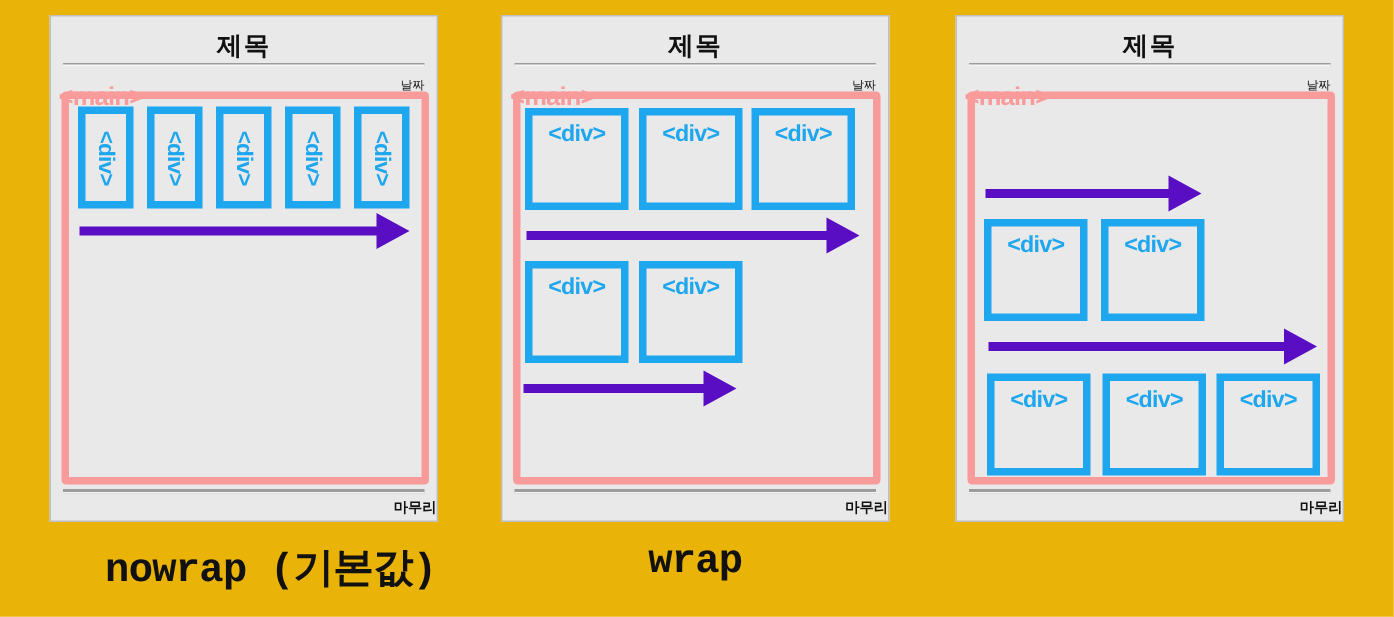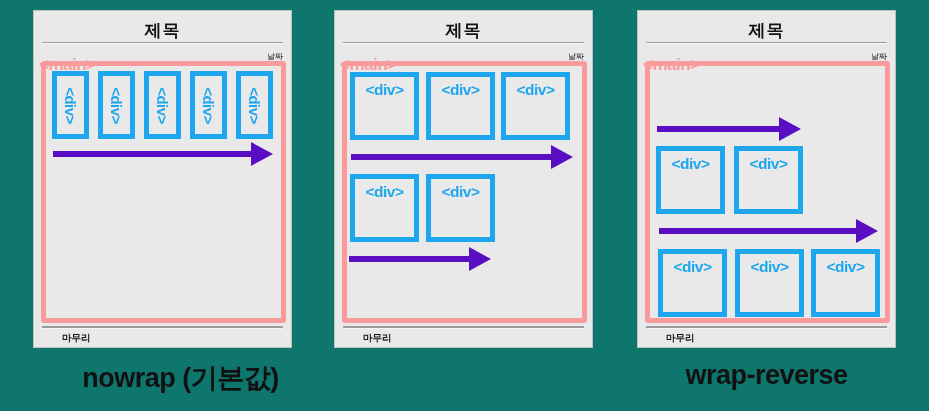--- a/index.html
+++ b/index.html
@@ -6,57 +6,57 @@
     --accent-pink:#fa9b9b;
     --accent-blue:#1ea7ef;
     --accent-purple:#5a0ec4;
     --card-bg:#e9e9e9;
     --card-border:#bfbfbf;
     --rule-gray:#9c9c9c;
     --text-black:#111111;
   }
   *{margin:0;padding:0;box-sizing:border-box;}
   body{background:#ffffff;font-family:"Liberation Sans","DejaVu Sans",sans-serif;}
-  .stage{position:relative;width:929px;height:411px;background:#0f766e;overflow:hidden;}
+  .stage{position:relative;width:929px;height:411px;background:#eab308;overflow:hidden;}
 
   .card{position:absolute;top:10px;width:259px;height:338px;background:var(--card-bg);
         border:1px solid var(--card-border);}
   .card-1{left:33px;} .card-2{left:334px;} .card-3{left:637px;}
 
   .card-title{position:absolute;top:8px;left:0;width:100%;text-align:center;
               font-size:17px;font-weight:bold;color:var(--text-black);letter-spacing:1px;}
   .rule{position:absolute;left:8px;width:241px;height:2px;background:var(--rule-gray);
         border-bottom:1px solid #f7f7f7;}
   .rule-top{top:31px;}
   .rule-bottom{top:315px;height:3px;}
   .main-label{position:absolute;left:5px;top:32px;font-size:17px;font-weight:bold;
               color:var(--accent-pink);letter-spacing:-0.5px;margin-top:12px;}
   .date-label{position:absolute;right:8px;top:40px;font-size:8px;font-weight:normal;
               color:var(--text-black);}
-  .footer-label{position:absolute;top:321px;left:0;width:100%;text-align:left;
+  .footer-label{position:absolute;top:321px;left:0;width:100%;text-align:right;
                 font-size:9.5px;font-weight:bold;color:var(--text-black);padding-left:28px;}
 
   .pink-box{position:absolute;left:7px;top:50px;width:245px;height:262px;
             border:5px solid var(--accent-pink);border-radius:3px;background:transparent;}
 
   .bluebox{position:absolute;border:5px solid var(--accent-blue);background:transparent;
            color:var(--accent-blue);font-weight:bold;display:flex;justify-content:center;}
   .vbox{width:37px;height:68px;align-items:center;}
   .vbox span{transform:rotate(90deg);white-space:nowrap;font-size:15px;letter-spacing:-0.5px;}
   .sqbox{width:69px;height:68px;align-items:flex-start;padding-top:4px;font-size:15.5px;
          letter-spacing:-0.5px;}
 
   .arrow{position:absolute;height:24px;}
   .arrow-shaft{position:absolute;left:0;right:20px;top:9px;height:6px;background:var(--accent-purple);}
   .arrow-head{position:absolute;right:0;top:0;width:0;height:0;
               border-top:12px solid transparent;border-bottom:12px solid transparent;
               border-left:22px solid var(--accent-purple);}
 
   .caption{position:absolute;top:360px;width:259px;text-align:center;font-size:27px;
-           font-weight:bold;color:var(--text-black);letter-spacing:-0.5px;white-space:nowrap;}
+           font-weight:bold;color:var(--text-black);letter-spacing:-0.5px;white-space:nowrap;font-family:Liberation Mono, monospace;}
   .caption-1{left:33px;padding-left:36px;}
   .caption-2{left:334px;}
   .caption-3{left:637px;}
 
   
   .p1-b0{left:18px;top:60px;} .p1-b1{left:64px;top:60px;} .p1-b2{left:110px;top:60px;}
   .p1-b3{left:156px;top:60px;} .p1-b4{left:202px;top:60px;}
   .p1-arrow{left:19px;top:131px;width:220px;}
 
   
@@ -139,20 +139,21 @@
       </div>
 
     <div class="arrow p2-arrow2">
       <div class="arrow-shaft"></div>
       <div class="arrow-head"></div>
     </div>
 
     <div class="rule rule-bottom"></div>
     <div class="footer-label">마무리</div>
   </div>
+  <div class="caption caption-2">wrap</div>
 
   <div class="card card-3">
     <div class="card-title">제목</div>
     <div class="rule rule-top"></div>
     <div class="main-label">&lt;main&gt;</div>
     <div class="date-label">날짜</div>
     <div class="pink-box"></div>
 
     <div class="arrow p3-arrow1">
       <div class="arrow-shaft"></div>
@@ -177,15 +178,14 @@
     <div class="bluebox sqbox p3-r1b1">
         <span>&lt;div&gt;</span>
       </div>
     <div class="bluebox sqbox p3-r1b2">
         <span>&lt;div&gt;</span>
       </div>
 
     <div class="rule rule-bottom"></div>
     <div class="footer-label">마무리</div>
   </div>
-  <div class="caption caption-3">wrap-reverse</div>
 
 </div>
 
 </body></html>

